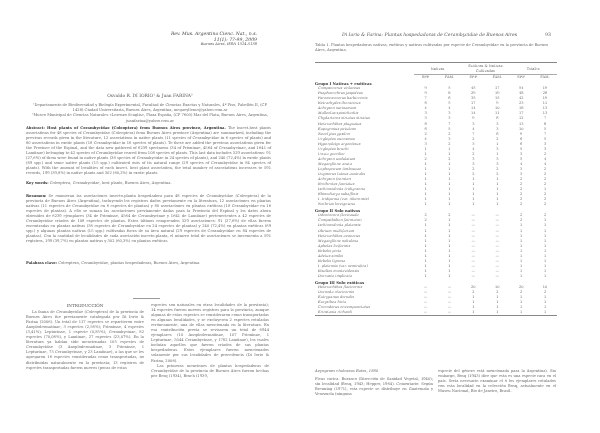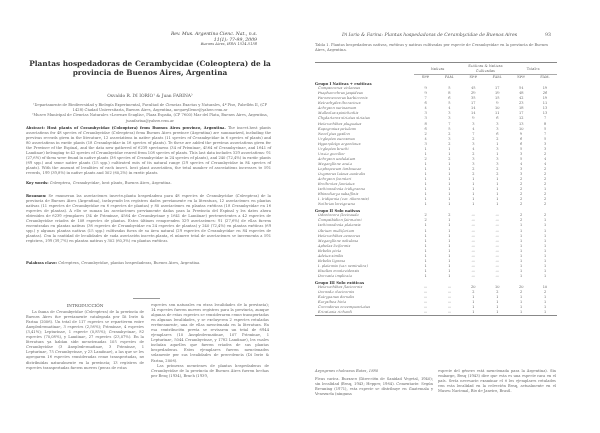--- a/index.html
+++ b/index.html
@@ -48,21 +48,20 @@
 </head>
 <body>
 
 <div class="page left">
   <div class="journal">
     <div>Rev. Mus. Argentino Cienc. Nat., n.s.</div>
     <div>11(1): 77-99, 2009</div>
     <div class="small">Buenos Aires, ISSN 1514-5158</div>
   </div>
 
-  <div class="title">Plantas hospedadoras de Cerambycidae (Coleoptera) de la provincia de Buenos Aires, Argentina</div>
   <div class="authors">Osvaldo R. DI IORIO¹ &amp; Juan FARINA²</div>
   <div class="affil">
     <div>¹Departamento de Biodiversidad y Biología Experimental, Facultad de Ciencias Exactas y Naturales, 4º Piso, Pabellón II, (CF 1428) Ciudad Universitaria, Buenos Aires, Argentina, megaeylleme@yahoo.com.ar</div>
     <div>²Museo Municipal de Ciencias Naturales «Lorenzo Scaglia», Plaza España, (CP 7600) Mar del Plata, Buenos Aires, Argentina, juanfarina@yahoo.com.ar</div>
   </div>
 
   <div class="para abstract">
     <b>Abstract: Host plants of Cerambycidae (Coleoptera) from Buenos Aires province, Argentina.</b>
     <span>The insect-host plants associations for 48 species of Cerambycidae (Coleoptera) from Buenos Aires province (Argentina) are summarized, including the previous records given in the literature, 12 associations in native plants (11 species of Cerambycidae in 6 species of plants) and 80 associations in exotic plants (18 Cerambycidae in 16 species of plants). To these are added the previous associations given for the Province of the Espinal, and the data now gathered of 6239 specimens (34 of Prioninae, 4564 of Cerambycinae, and 1641 of Lamiinae) belonging to 42 species of Cerambycidae reared from 108 species of plants. This last data includes 329 associations: 91 (27,6%) of them were found in native plants (36 species of Cerambycidae in 24 species of plants), and 240 (72,4%) in exotic plants (69 spp.) and some native plants (15 spp.) cultivated outs of its natural range (29 species of Cerambycidae in 84 species of plants). With the amount of localities of each insect- host plant association, the total number of associations increases to 591 records, 199 (39,8%) in native plants and 302 (60,2%) in exotic plants.</span>
   </div>

